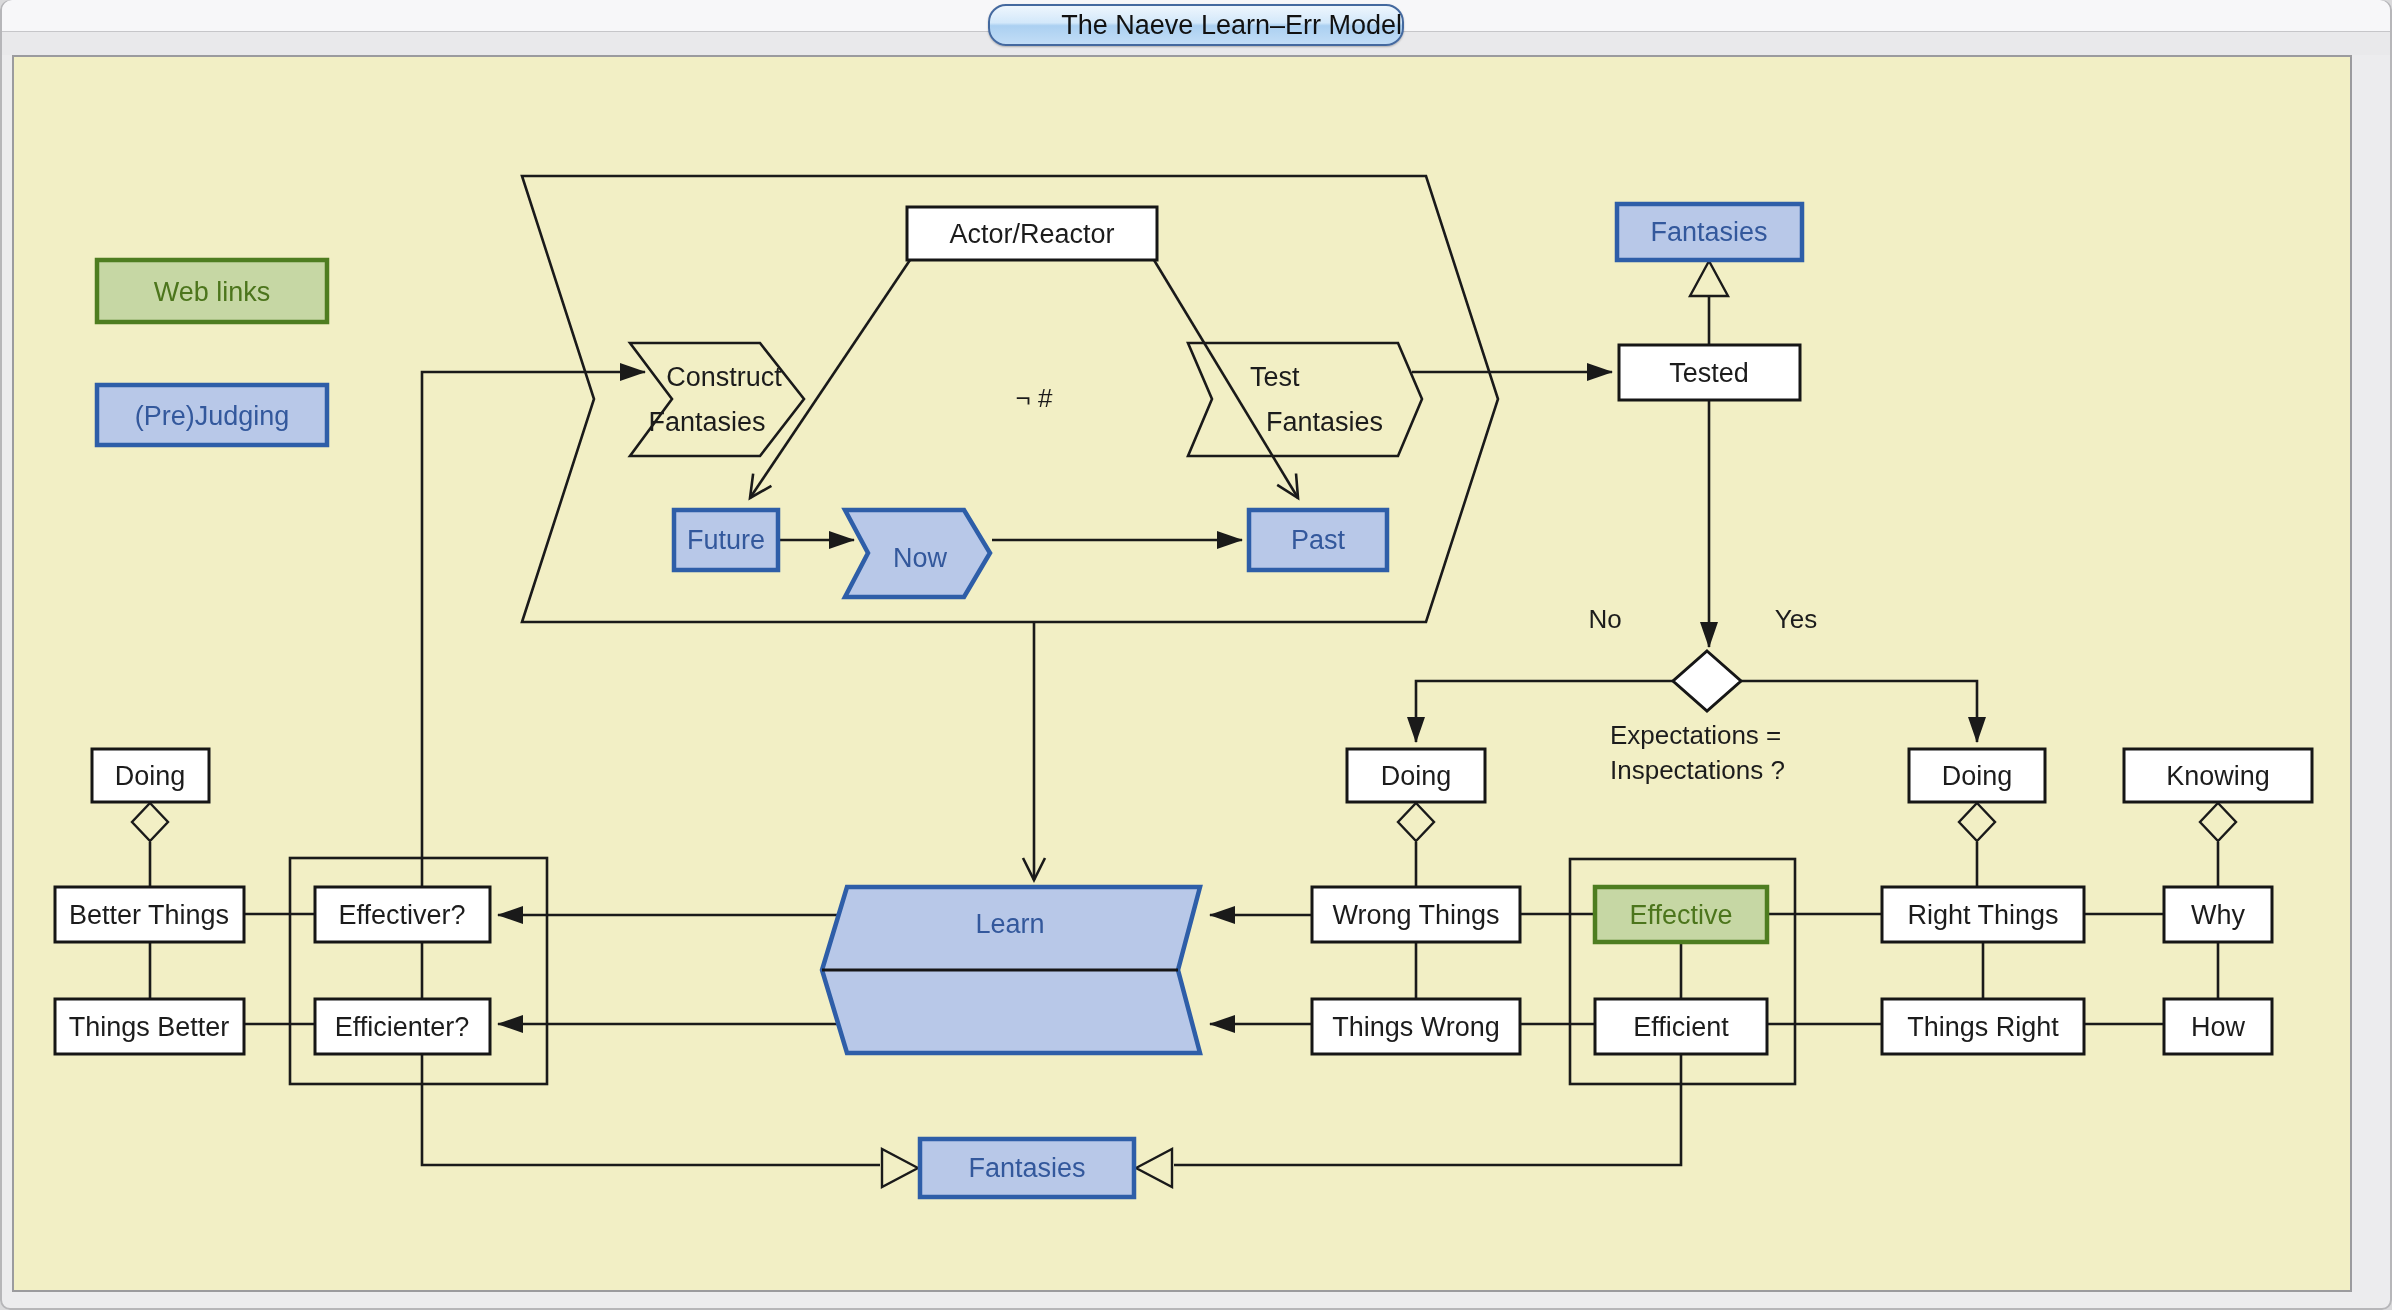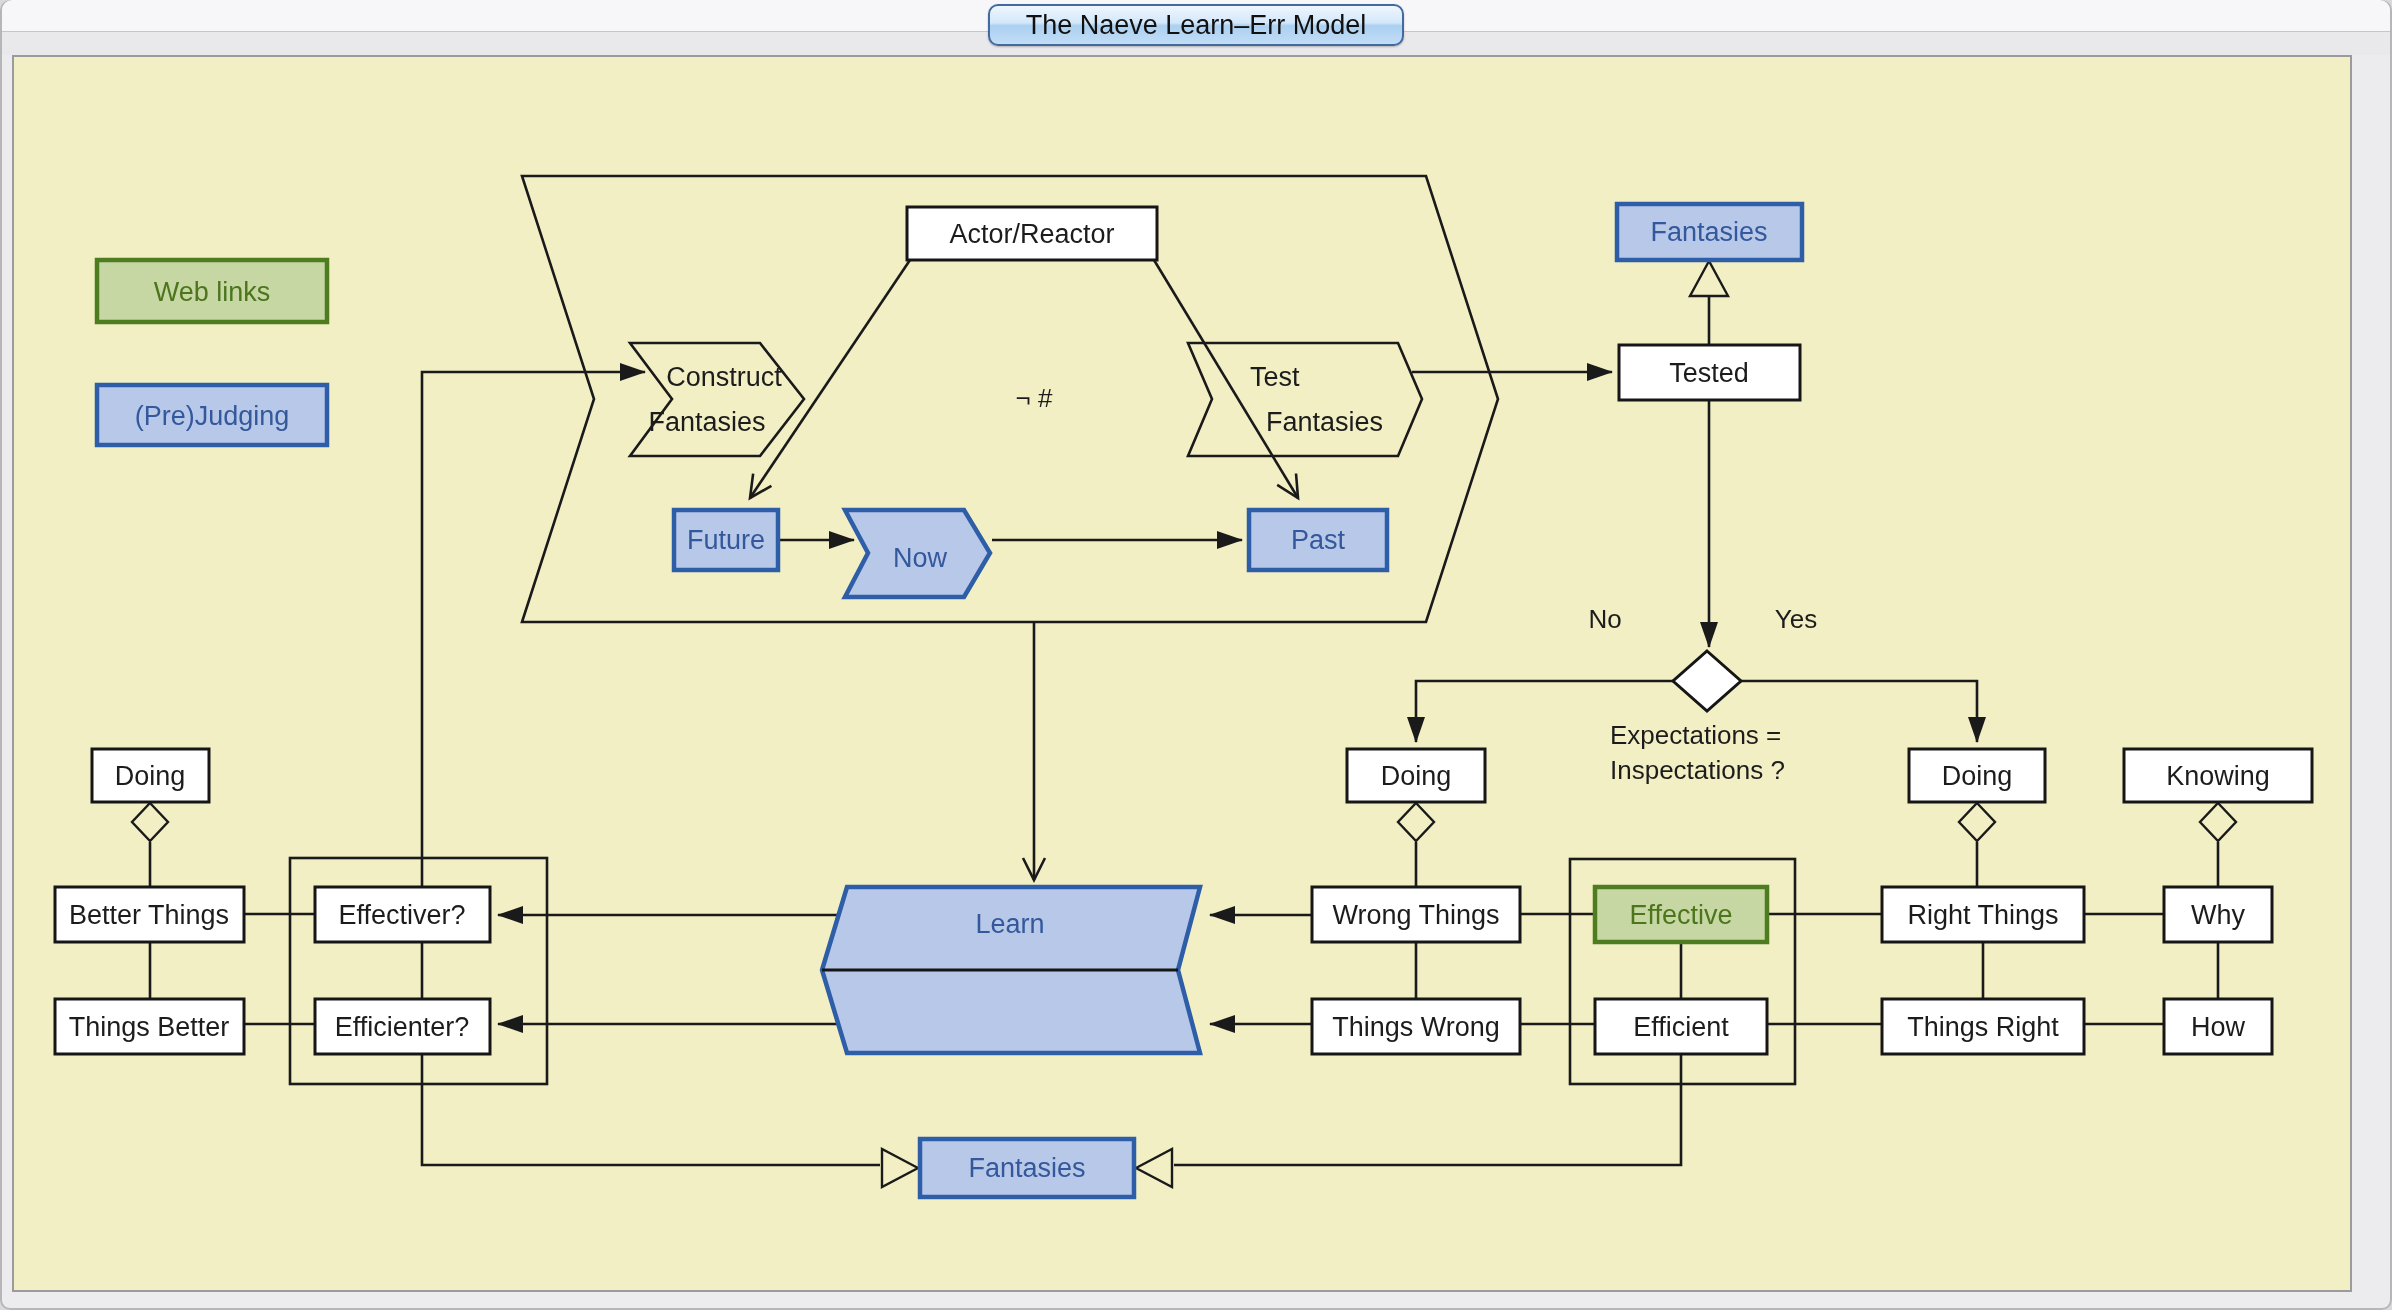--- a/index.html
+++ b/index.html
@@ -4,23 +4,23 @@
 <style>
   html,body{margin:0;padding:0;background:#d9d9db;}
   #stage{position:relative;width:2392px;height:1310px;background:#ececee;
          border-radius:10px;box-shadow:inset 0 0 0 2px #b6b6b9;overflow:hidden;
          font-family:"Liberation Sans","DejaVu Sans",sans-serif;}
   #topstrip{position:absolute;left:2px;top:0;width:2388px;height:31px;
             background:#f7f7f9;border-bottom:1px solid #c6c6c9;
             border-radius:10px 10px 0 0;}
   #substrip{position:absolute;left:2px;top:32px;width:2388px;height:23px;background:#e9e9eb;}
   #titletab{position:absolute;left:988px;top:4px;width:416px;height:42px;
-            border:2px solid #44699f;border-radius:10px;box-sizing:border-box;
+            border:2px solid #44699f;border-radius:18px;box-sizing:border-box;
             background:linear-gradient(#eef6fd 0%,#d3e8fa 44%,#abd0f1 52%,#c2ddf6 100%);
-            text-align:center;line-height:38px;font-size:27px;color:#111;
+            text-align:right;line-height:38px;font-size:27px;color:#111;
             box-shadow:0 1px 2px rgba(0,0,0,.25);z-index:5;}
   #canvas{position:absolute;left:12px;top:55px;width:2340px;height:1237px;
           background:#f2efc5;border:2px solid #9b9b9e;box-sizing:border-box;}
   svg{position:absolute;left:0;top:0;}
   text{font-family:"Liberation Sans","DejaVu Sans",sans-serif;font-size:27px;fill:#1c1c1c;}
   .bluetxt{fill:#33589c;}
   .greentxt{fill:#4c751c;}
   .ann{font-size:26px;}
   .whitebox{fill:#ffffff;stroke:#161616;stroke-width:3;}
   .bluebox{fill:#b8c8e8;stroke:#2e5ea8;stroke-width:4.5;}

